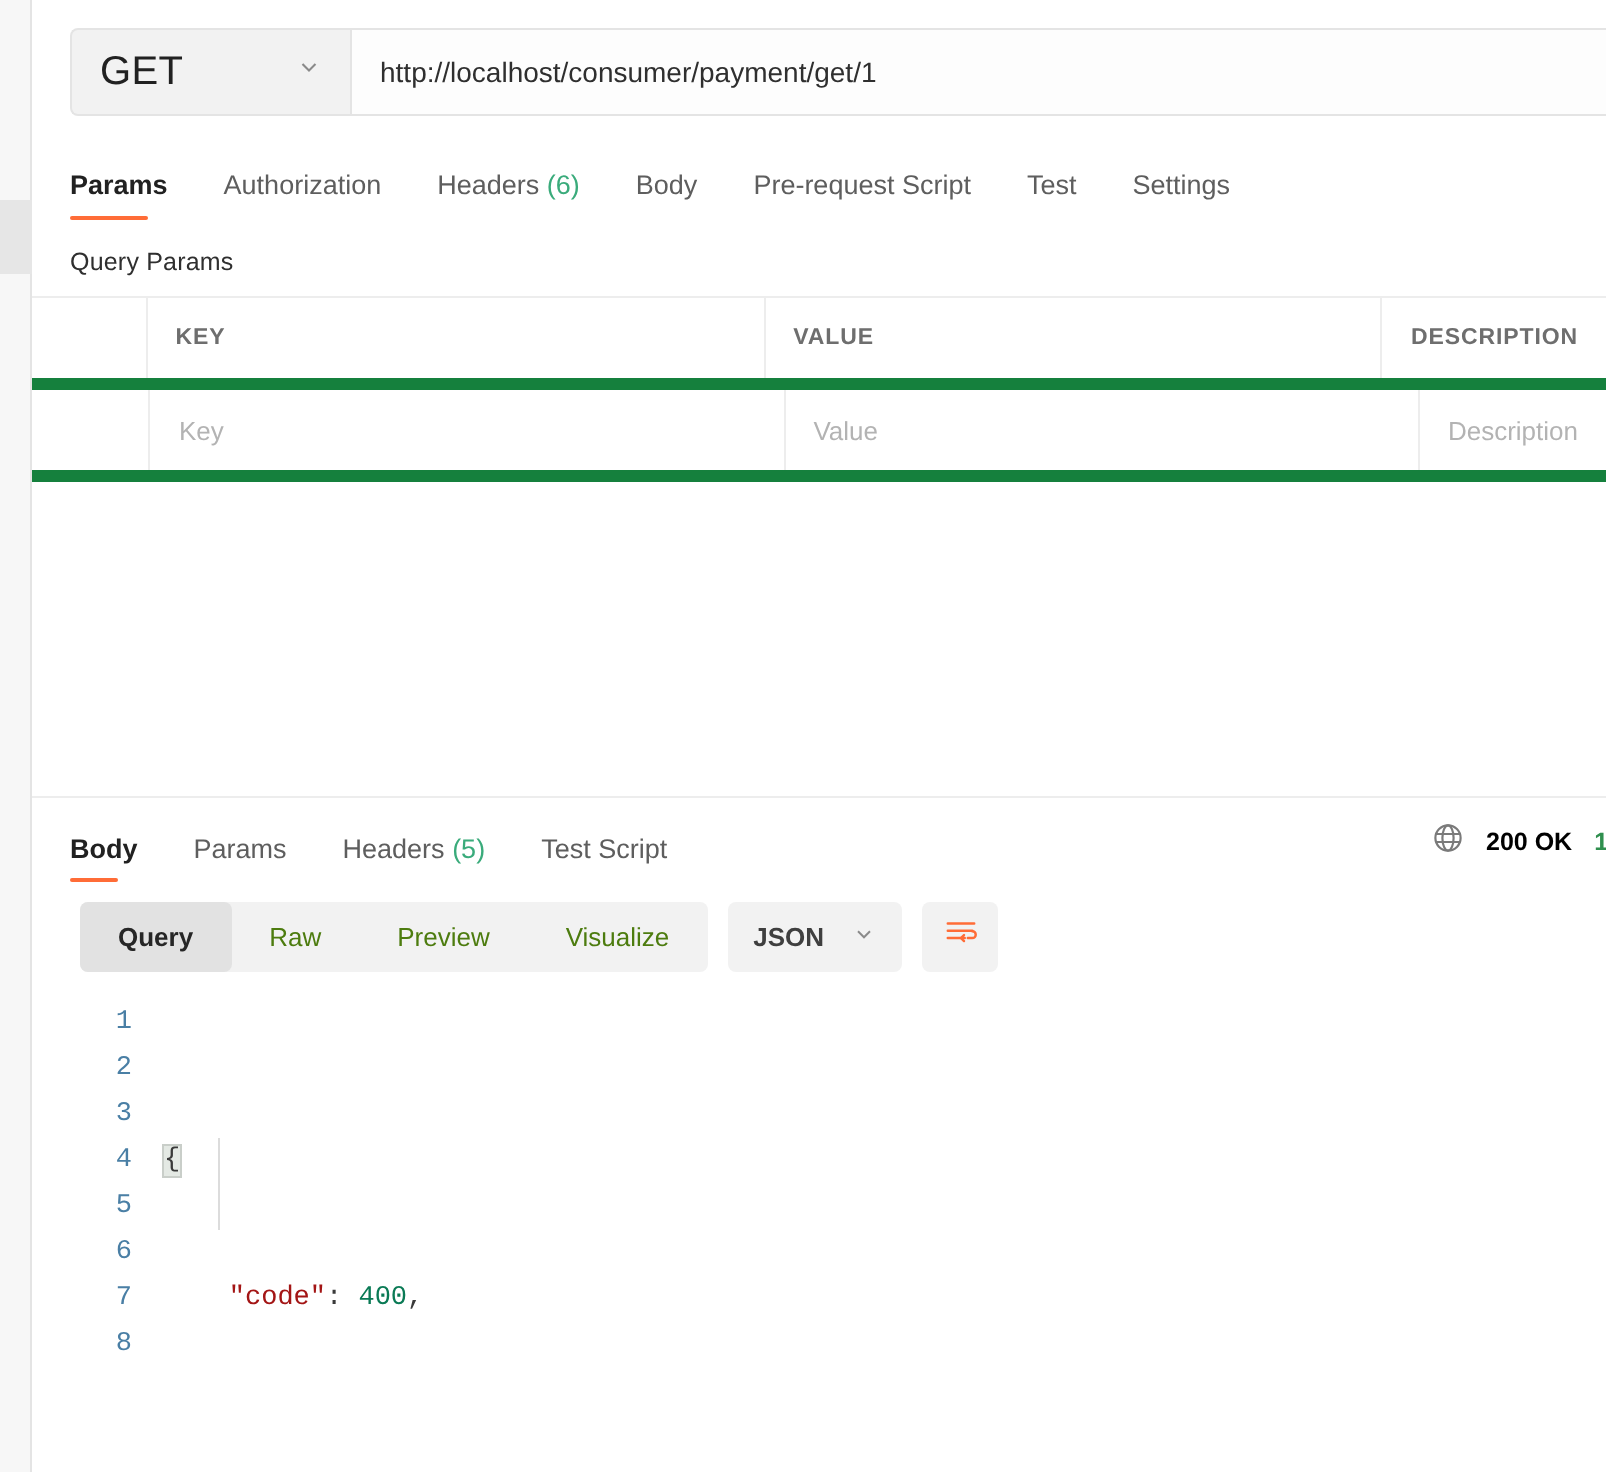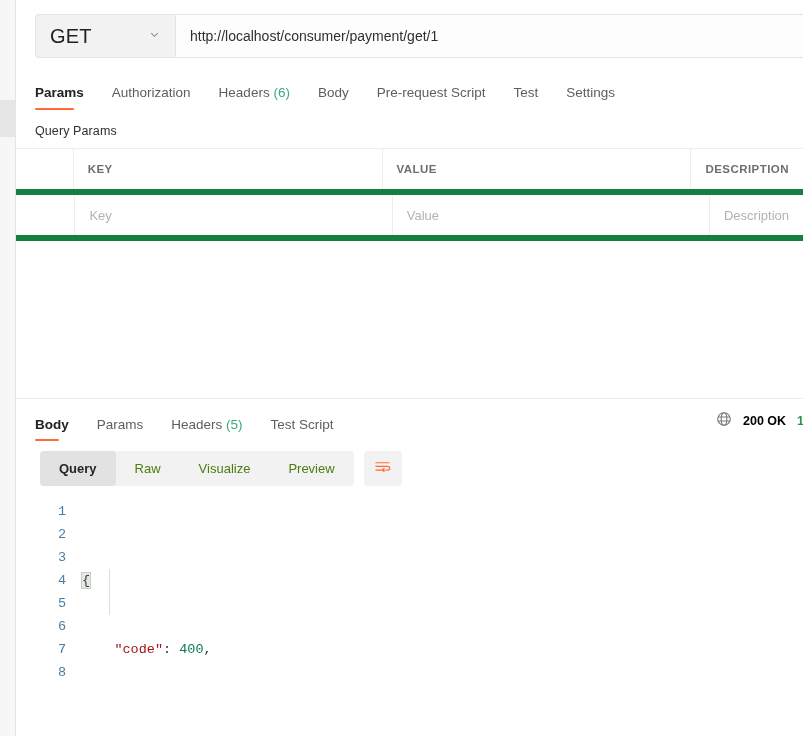--- a/index.html
+++ b/index.html
@@ -233,22 +233,30 @@
         </span>
         <span class="status-ok">200 OK</span>
         <span class="status-time">16</span>
       </div>
     </div>
 
     <div class="resp-toolbar">
       <div class="seg">
         <div class="seg-item active">Query</div>
         <div class="seg-item">Raw</div>
+        <div class="seg-item">Preview</div>
         <div class="seg-item">Visualize</div>
-        <div class="seg-item">Preview</div>
+      </div>
+      <div class="fmt-select">
+        <span>JSON</span>
+        <span class="chev">
+          <svg width="12" height="12" viewBox="0 0 16 16" fill="none" stroke="#8a8a8a" stroke-width="1.3">
+            <path d="M4 6.2l4 4 4-4"></path>
+          </svg>
+        </span>
       </div>
       <div class="wrap-btn">
         <span>
           <svg width="17" height="16" viewBox="0 0 18 16" fill="none" stroke="#ff6c37" stroke-width="1.3" stroke-linecap="round">
             <path d="M2 3.5h14M2 7.3h13M2 11.2h9"></path>
             <path d="M12.6 11.2h2.4a1.8 1.8 0 0 0 0-3.6"></path>
             <path d="M10.6 9.6l-1.6 1.6 1.6 1.6"></path>
           </svg>
         </span>
       </div>

